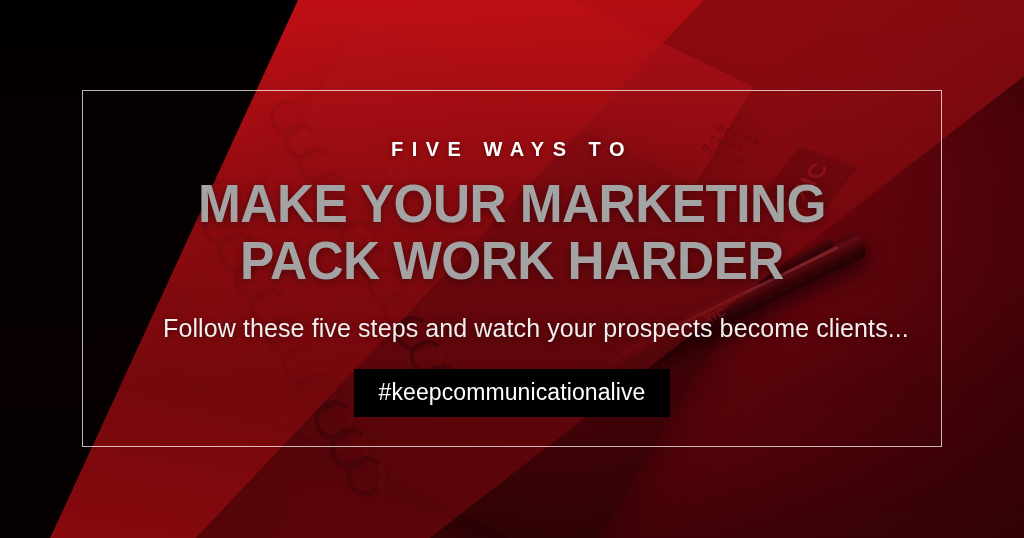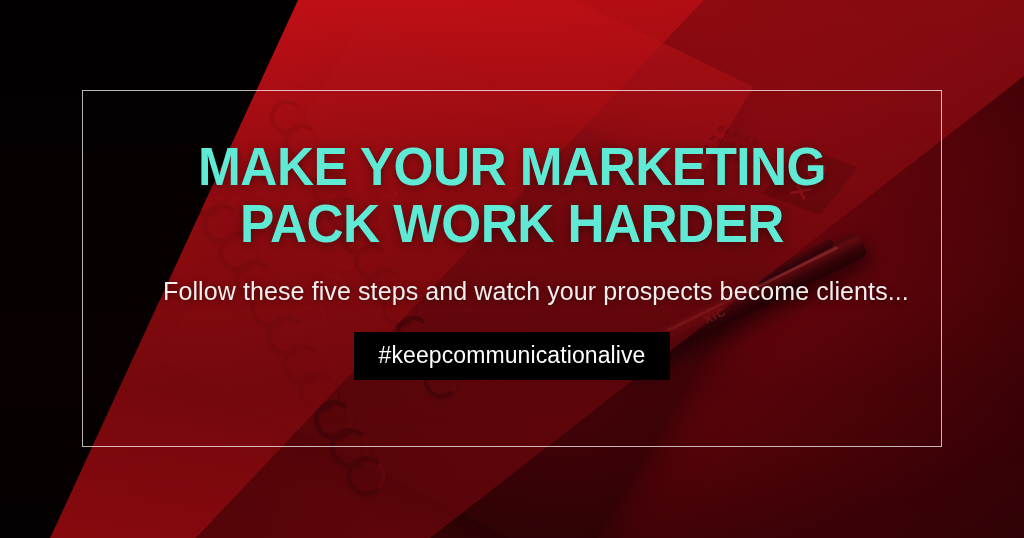--- a/index.html
+++ b/index.html
@@ -249,21 +249,21 @@
     font-weight: 700;
     letter-spacing: 8.5px;
     color: #ffffff;
     text-transform: uppercase;
     margin: 0 0 14px 0;
     text-shadow: 0 1px 5px rgba(0,0,0,0.45);
   }
 
   .headline {
     margin: 0;
-    color: #5eead4;
+    color: #a3a3a3;
     text-align: center;
   }
   .headline-line {
     display: block;
     font-size: 53px;
     font-weight: 700;
     line-height: 1.08;
     letter-spacing: -0.6px;
     transform: scaleX(0.97);
     text-shadow: 0 2px 10px rgba(0,0,0,0.42);
@@ -364,20 +364,21 @@
   <div class="red-wedge-2"></div>
   <div class="red-wedge"></div>
   <div class="black-wedge"></div>
 
   <div class="scrim"></div>
 
   <div class="frame"></div>
 
   <div class="content">
 
+    <p class="eyebrow">FIVE WAYS TO</p>
 
     <h1 class="headline">
       <span class="headline-line">MAKE YOUR MARKETING</span>
       <span class="headline-line">PACK WORK HARDER</span>
     </h1>
 
     <p class="subhead">Follow these five steps and watch your prospects become clients...</p>
 
     <div class="hashtag-wrap">
       <span class="hashtag">#keepcommunicationalive</span>

